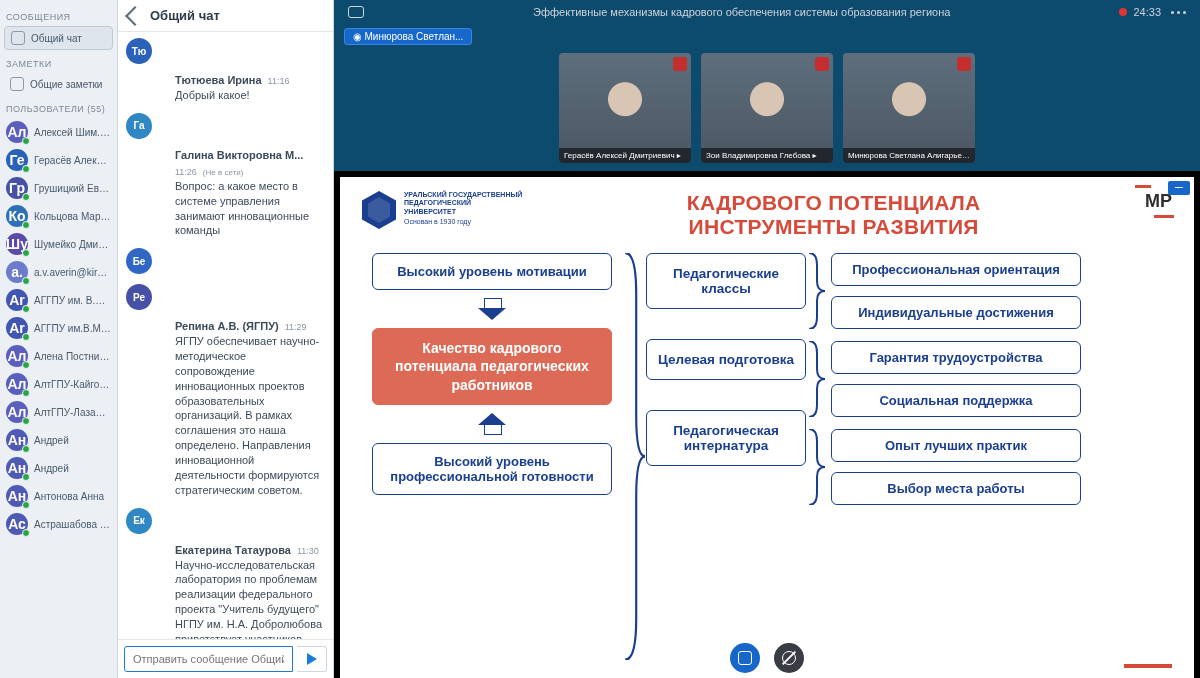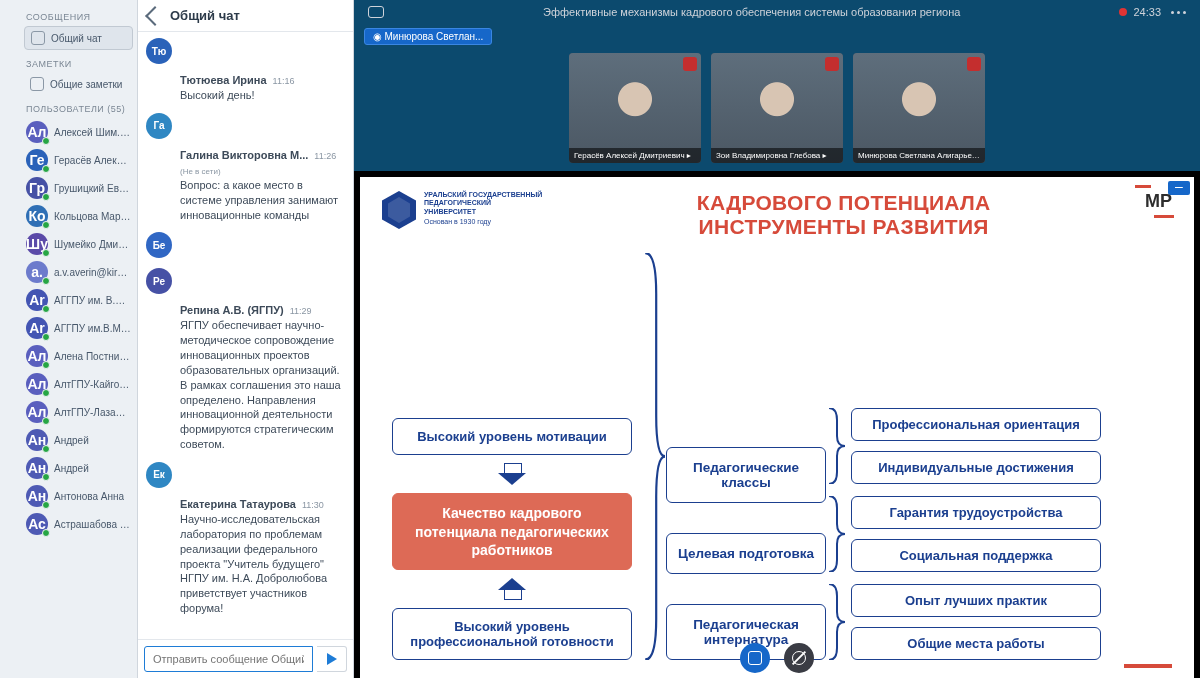--- a/index.html
+++ b/index.html
@@ -1,37 +1,37 @@
 <!DOCTYPE html>
 <html><head>
 <meta charset="utf-8">
 <style>
   * { box-sizing: border-box; margin: 0; padding: 0; }
   html, body { width: 1200px; height: 678px; overflow: hidden; font-family: Arial, Helvetica, sans-serif; }
   body { display: flex; background: #ecf0f4; }
 
   
-  .nav-rail { width: 118px; background: #ecf0f4; border-right: 1px solid #d0d6dd; display: flex; flex-direction: column; font-size: 10px; color: #48586b; padding: 6px 4px; overflow: hidden; margin-left: 20px; }
+  .nav-rail { width: 118px; background: #ecf0f4; border-right: 1px solid #d0d6dd; display: flex; flex-direction: column; font-size: 10px; color: #48586b; padding: 6px 4px; overflow: hidden; }
   .rail-heading { font-size: 9px; letter-spacing: .5px; color: #7b8794; margin: 6px 2px 4px; text-transform: uppercase; }
   .rail-item { display: flex; align-items: center; gap: 6px; padding: 4px 6px; border-radius: 4px; margin-bottom: 3px; cursor: pointer; }
   .rail-item .rail-icon { width: 14px; height: 14px; border: 1.5px solid #8b98a6; border-radius: 3px; flex-shrink: 0; }
   .rail-item.active { background: #dfe5ec; border: 1px solid #c1c9d2; }
   .users-list { flex: 1; overflow: hidden; }
   .user-row { display: flex; align-items: center; gap: 6px; padding: 3px 2px; cursor: pointer; }
   .avatar { width: 22px; height: 22px; border-radius: 50%; background:#5567c7; color:#fff; font-size:14px; font-weight:bold; display:flex; align-items:center; justify-content:center; flex-shrink:0; position:relative; }
   .avatar .presence { position:absolute; right:-2px; bottom:-2px; width:8px; height:8px; border-radius:50%; background:#26a644; border:1.5px solid #ecf0f4; }
   .user-label { white-space: nowrap; overflow: hidden; text-overflow: ellipsis; font-size: 10px; }
 
   
   .chat-col { width: 216px; background:#fff; border-right:1px solid #d0d6dd; display:flex; flex-direction:column; }
   .chat-header { display:flex; align-items:center; gap:8px; padding:8px 10px; border-bottom:1px solid #e3e7ec; }
   .back-arrow { width:14px; height:14px; border-left:2px solid #5b6b7c; border-bottom:2px solid #5b6b7c; transform:rotate(45deg); cursor:pointer; }
   .chat-title { font-size:13px; font-weight:bold; color:#2d3b4a; }
   .chat-body { flex:1; overflow:hidden; padding:6px 8px; font-size:11px; color:#3d4a59; }
-  .msg { display:flex; gap:8px; margin-bottom:10px; }
+  .msg { display:flex; gap:23px; margin-bottom:10px; }
   .msg .avatar { width:26px; height:26px; font-size:10px; }
   .msg-content { flex:1; }
   .msg-top { display:flex; align-items:baseline; gap:6px; flex-wrap:wrap;margin-top:36px; }
   .msg-author { font-weight:bold; font-size:11px; }
   .msg-time { font-size:9px; color:#8a96a3; }
   .msg-meta { font-size:8px; color:#8a96a3; }
   .msg-text { font-size:11px; line-height:1.35; margin-top:2px; }
   .chat-input-row { display:flex; border-top:1px solid #e3e7ec; padding:6px; gap:4px; }
   .chat-input { flex:1; border:1.5px solid #1e7cd6; border-radius:3px 0 0 3px; padding:6px 8px; font-size:11px; outline:none; }
   .send-btn { width:30px; background:#fff; border:1px solid #d0d6dd; border-left:none; border-radius:0 3px 3px 0; display:flex; align-items:center; justify-content:center; cursor:pointer; }
@@ -63,21 +63,21 @@
   .uni-logo { width:34px; height:38px; background:#1b3f8f; clip-path: polygon(50% 0, 100% 25%, 100% 75%, 50% 100%, 0 75%, 0 25%); position:relative; }
   .uni-logo::after { content:""; position:absolute; inset:6px; background:#fff; clip-path: inherit; opacity:.15; }
   .uni-text { font-size:7px; line-height:1.2; color:#1b3f8f; text-transform:uppercase; font-weight:bold; }
   .uni-sub { font-size:7px; color:#1b3f8f; margin-top:2px; }
   .slide-title { flex:1; text-align:center; color:#d64a3a; font-weight:bold; font-size:21px; line-height:1.15; letter-spacing:.3px; padding:0 10px; }
   .mp-logo { font-size:18px; font-weight:bold; color:#2d2d2d; position:relative; }
   .mp-logo::before { content:""; position:absolute; left:-10px; top:-6px; width:16px; height:3px; background:#d64a3a; }
   .mp-logo::after { content:""; position:absolute; right:-2px; bottom:-6px; width:20px; height:3px; background:#d64a3a; }
   .minimize-box { position:absolute; top:4px; right:4px; width:22px; height:14px; background:#1667c9; color:#fff; font-size:14px; line-height:10px; text-align:center; border-radius:2px; cursor:pointer; }
 
-  .slide-body { flex:1; display:flex; gap:1px; margin-top:14px; align-items:flex-end; }
+  .slide-body { flex:1; display:flex; gap:1px; margin-top:14px; align-items:flex-start; }
   .col-left { width:260px; display:flex; flex-direction:column; align-items:center; gap:8px; }
   .box { border:1.6px solid #1b3f8f; border-radius:6px; padding:10px 12px; text-align:center; font-size:13px; color:#1b3f8f; font-weight:bold; background:#fff; width:240px; }
   .box.red { background:#dd6a56; border-color:#dd6a56; color:#fff; font-size:14px; line-height:1.3; }
   .arrow-down, .arrow-up { width:36px; height:22px; position:relative; }
   .arrow-down::before, .arrow-up::before { content:""; position:absolute; left:10px; top:0; width:16px; height:10px; border:1.6px solid #1b3f8f; border-bottom:none; }
   .arrow-down::after { content:""; position:absolute; left:4px; top:10px; width:0; height:0; border-left:14px solid transparent; border-right:14px solid transparent; border-top:12px solid #1b3f8f; }
   .arrow-up::before { top:auto; bottom:0; border:1.6px solid #1b3f8f; border-top:none; }
   .arrow-up::after { content:""; position:absolute; left:4px; bottom:10px; width:0; height:0; border-left:14px solid transparent; border-right:14px solid transparent; border-bottom:12px solid #1b3f8f; }
 
   .big-brace { width:22px; align-self:stretch; position:relative; }
@@ -189,21 +189,21 @@
     <div class="chat-title">Общий чат</div>
   </div>
   <div class="chat-body" id="chat-body">
       <div class="msg">
         <div class="avatar" style="background: rgb(42, 98, 185);">Тю</div>
         <div class="msg-content">
           <div class="msg-top">
             <span class="msg-author">Тютюева Ирина</span>
             <span class="msg-time">11:16</span>
           </div>
-          <div class="msg-text">Высокий день!</div>
+          <div class="msg-text">Добрый какое!</div>
         </div>
       </div>
       <div class="msg">
         <div class="avatar" style="background: rgb(47, 135, 195);">Га</div>
         <div class="msg-content">
           <div class="msg-top">
             <span class="msg-author">Галина Викторовна М...</span>
             <span class="msg-time">11:26</span>
             <span class="msg-meta">(Нe в сети)</span>
           </div>
@@ -340,21 +340,21 @@
                 <div class="r-box">Гарантия трудоустройства</div>
                 <div class="r-box">Социальная поддержка</div>
               </div>
             </div>
             <div class="r-pair">
               <div class="mid-brace"><svg viewBox="0 0 18 76" width="18" height="76">
                   <path d="M2 0 Q10 0 10 12 L10 28 Q10 38 18 38 Q10 38 10 48 L10 64 Q10 76 2 76" fill="none" stroke="#1b3f8f" stroke-width="2"></path>
                 </svg></div>
               <div class="r-col">
                 <div class="r-box">Опыт лучших практик</div>
-                <div class="r-box">Общие места работы</div>
+                <div class="r-box">Выбор места работы</div>
               </div>
             </div>
           </div>
       </div>
       <div class="slide-strip"></div>
     </div>
   </div>
 
   <div class="controls">
     <div class="ctl-btn primary">

